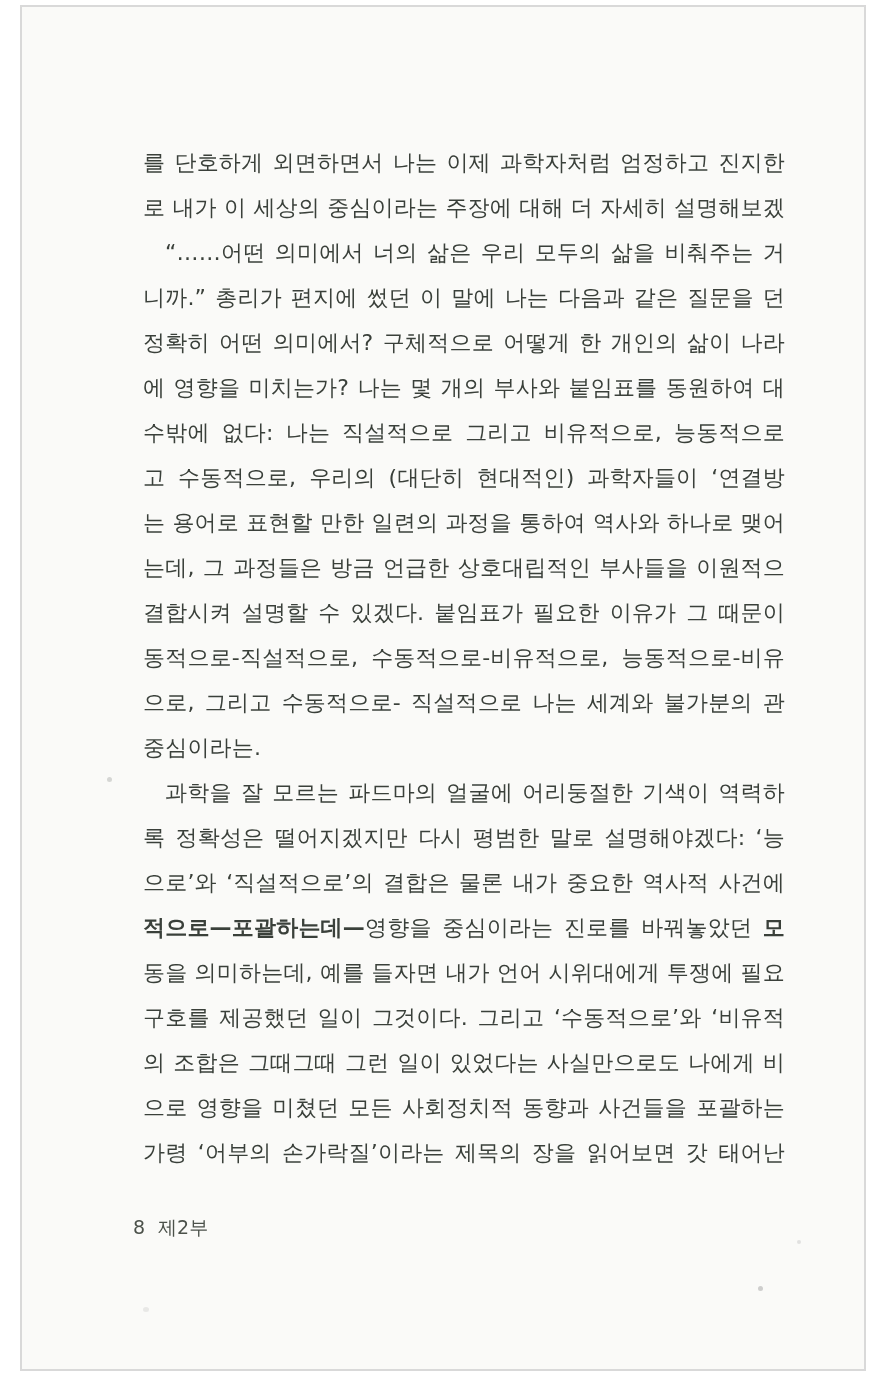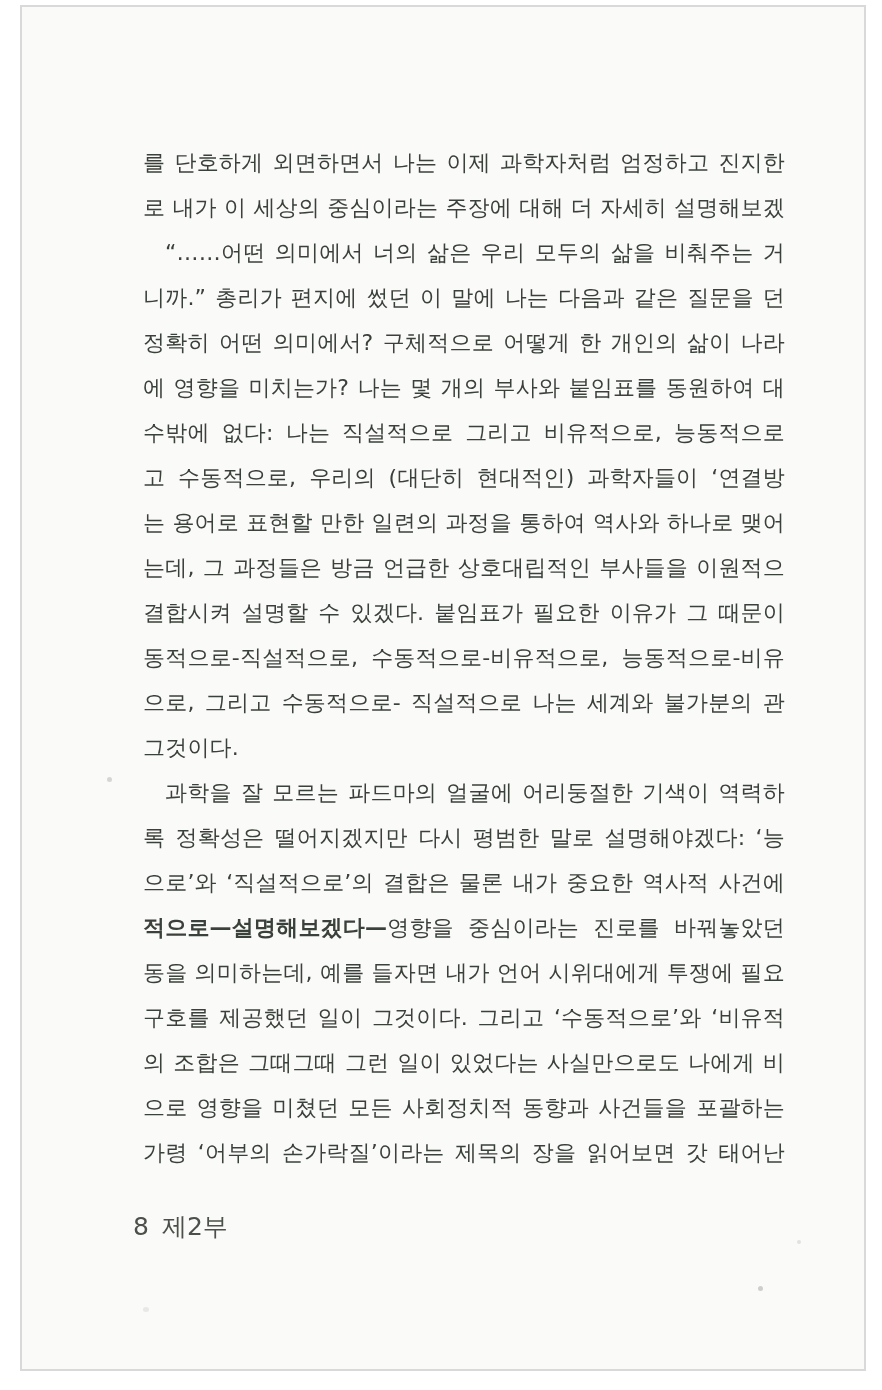--- a/index.html
+++ b/index.html
@@ -49,21 +49,21 @@
   }
   .line span.b {
     font-weight: 700;
   }
   .footer {
     position: absolute;
     left: 111px;
     top: 1208px;
     height: 24px;
     line-height: 24px;
-    font-size: 25px;
+    font-size: 19px;
     color: #4b514a;
   }
   .footer .part {
     margin-left: 13px;
   }
   .speck {
     position: absolute;
     background: #a9aaa9;
     border-radius: 50%;
   }
@@ -85,25 +85,25 @@
         <div class="line"><span>니까.” 총리가 편지에 썼던 이 말에 나는 다음과 같은 질문을 던진다:</span></div>
         <div class="line"><span>정확히 어떤 의미에서? 구체적으로 어떻게 한 개인의 삶이 나라의 운명</span></div>
         <div class="line"><span>에 영향을 미치는가? 나는 몇 개의 부사와 붙임표를 동원하여 대답할</span></div>
         <div class="line"><span>수밖에 없다: 나는 직설적으로 그리고 비유적으로, 능동적으로 그리</span></div>
         <div class="line"><span>고 수동적으로, 우리의 (대단히 현대적인) 과학자들이 ‘연결방식’이라</span></div>
         <div class="line"><span>는 용어로 표현할 만한 일련의 과정을 통하여 역사와 하나로 맺어졌</span></div>
         <div class="line"><span>는데, 그 과정들은 방금 언급한 상호대립적인 부사들을 이원적으로</span></div>
         <div class="line"><span>결합시켜 설명할 수 있겠다. 붙임표가 필요한 이유가 그 때문이다: 능</span></div>
         <div class="line"><span>동적으로-직설적으로, 수동적으로-비유적으로, 능동적으로-비유적</span></div>
         <div class="line"><span>으로, 그리고 수동적으로- 직설적으로 나는 세계와 불가분의 관계로</span></div>
-        <div class="line end"><span>그것이다.</span></div>
+        <div class="line end"><span>중심이라는.</span></div>
         <div class="line indent"><span>과학을 잘 모르는 파드마의 얼굴에 어리둥절한 기색이 역력하니 비</span></div>
         <div class="line"><span>록 정확성은 떨어지겠지만 다시 평범한 말로 설명해야겠다: ‘능동적</span></div>
         <div class="line"><span>으로’와 ‘직설적으로’의 결합은 물론 내가 중요한 역사적 사건에 직접</span></div>
-        <div class="line"><span class="b">적으로—설명해보겠다—</span><span>영향을 중심이라는 진로를 바꿔놓았던 </span><span class="b">모든</span></div>
+        <div class="line"><span class="b">적으로—포괄하는데—</span><span>영향을 중심이라는 진로를 바꿔놓았던 </span><span class="b">모든</span></div>
         <div class="line"><span>동을 의미하는데, 예를 들자면 내가 언어 시위대에게 투쟁에 필요한</span></div>
         <div class="line"><span>구호를 제공했던 일이 그것이다. 그리고 ‘수동적으로’와 ‘비유적으로’</span></div>
         <div class="line"><span>의 조합은 그때그때 그런 일이 있었다는 사실만으로도 나에게 비유적</span></div>
         <div class="line"><span>으로 영향을 미쳤던 모든 사회정치적 동향과 사건들을 포괄하는데,</span></div>
         <div class="line"><span>가령 ‘어부의 손가락질’이라는 제목의 장을 읽어보면 갓 태어난 나라</span></div>
       </div>
 
     <div class="footer">
       <span>8</span><span class="part">제2부</span>
     </div>

